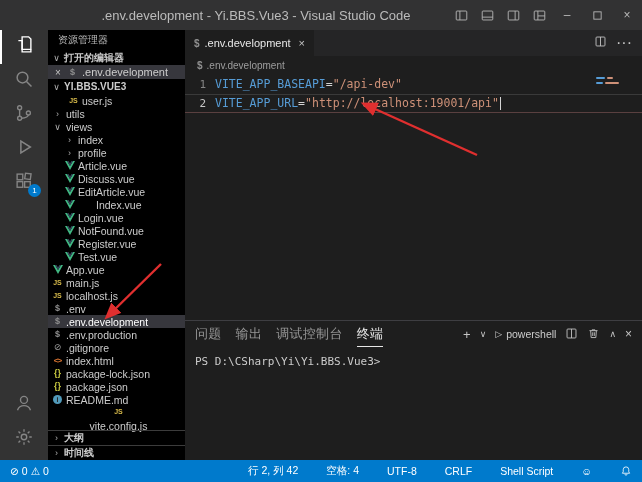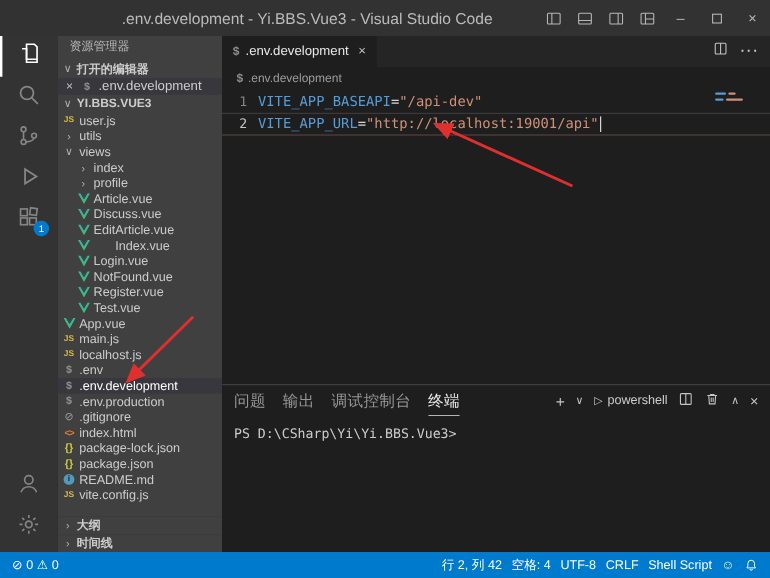--- a/index.html
+++ b/index.html
@@ -19,21 +19,21 @@
   
   .main { position:absolute; top:30px; bottom:22px; left:0; right:0; display:flex; }
   
   .activitybar { width:48px; background:#333333; display:flex; flex-direction:column; }
   .ab-item { height:34px; display:flex; align-items:center; justify-content:center; color:#858585; position:relative; }
   .ab-item.active { color:#ffffff; box-shadow: inset 2px 0 0 #ffffff; }
   .ab-item svg { width:20px; height:20px; }
   .ab-badge { position:absolute; right:7px; bottom:3px; min-width:13px; height:13px; border-radius:8px; background:#007acc; color:#fff; font-size:8px; display:flex; align-items:center; justify-content:center; }
   .ab-bottom { margin-top:auto; margin-bottom:4px; }
   
-  .sidebar { width:137px; background:#404040; display:flex; flex-direction:column; font-size:11px; overflow:hidden; }
+  .sidebar { width:137px; background:#000000; display:flex; flex-direction:column; font-size:11px; overflow:hidden; }
   .sb-header { height:20px; line-height:20px; padding:0 10px; font-size:10px; color:#b8b8b8; white-space:nowrap; }
   .section-hdr { height:15px; display:flex; align-items:center; gap:2px; font-weight:bold; font-size:10px; color:#cccccc; padding-left:3px; white-space:nowrap; }
   .chev { width:11px; text-align:center; color:#b0b0b0; font-size:9px; font-weight:normal; flex:0 0 11px; }
   .oe-item { height:14px; display:flex; align-items:center; gap:4px; padding-left:5px; background:#37373d; white-space:nowrap; }
   .oe-close { color:#c5c5c5; font-size:10px; width:10px; text-align:center; }
   .tree { flex:0 0 auto; }
   .trow { height:13px; display:flex; align-items:center; gap:3px; color:#cccccc; white-space:nowrap; font-size:10.5px; }
   .trow.selected { background:#37373d; color:#ffffff; }
   .ticon { width:11px; flex:0 0 11px; text-align:center; font-size:8px; line-height:11px; display:inline-flex; align-items:center; justify-content:center; }
   .js-ic { color:#d7ba4a; font-weight:bold; font-size:7px; }
@@ -75,21 +75,21 @@
   .panel-hdr { height:26px; display:flex; align-items:center; padding:0 10px; }
   .panel-tabs { display:flex; gap:14px; height:100%; }
   .panel-tab { color:#969696; height:100%; display:flex; align-items:center; font-size:13px; letter-spacing:0.3px; }
   .panel-tab.active { color:#e7e7e7; box-shadow: inset 0 -1px 0 #e7e7e7; }
   .panel-right { margin-left:auto; display:flex; align-items:center; gap:9px; color:#c5c5c5; font-size:11px; }
   .panel-right svg { width:13px; height:13px; }
   .shell-pick { display:flex; align-items:center; gap:4px; font-size:10.5px; color:#cccccc; }
   .panel-content { flex:1; font-family:"DejaVu Sans Mono","Liberation Mono",monospace; font-size:11px; color:#cccccc; padding:8px 10px; }
   
   .statusbar { position:absolute; left:0; right:0; bottom:0; height:22px; background:#007acc; color:#ffffff; display:flex; align-items:center; font-size:10.5px; padding:0 10px; }
-  .sbr { margin-left:auto; display:flex; gap:8px; align-items:center; }
+  .sbr { margin-left:auto; display:flex; gap:28px; align-items:center; }
   .sb-item { display:flex; align-items:center; gap:3px; white-space:nowrap; }
   .sb-item svg { width:12px; height:12px; }
   
   .arrows { position:absolute; inset:0; pointer-events:none; z-index:60; }
 </style>
 </head>
 <body>
 
 <div id="window">
 
@@ -210,21 +210,21 @@
         <span class="ticon sh-ic">$</span>
         <span>.env.development</span>
       </div>
 
       <div class="section-hdr">
         <span class="chev">∨</span>
         <span>YI.BBS.VUE3</span>
       </div>
 
       <div class="tree" id="tree">
-          <div class="trow" style="padding-left: 4px;">
+          <div class="trow" style="padding-left: 4px; margin-left: 16px;">
             <span class="ticon js-ic">JS</span>
             <span>user.js</span>
           </div>
           <div class="trow" style="padding-left: 4px;">
             <span class="chev-t">›</span>
             <span>utils</span>
           </div>
           <div class="trow" style="padding-left: 4px;">
             <span class="chev-t">∨</span>
             <span>views</span>
@@ -351,21 +351,21 @@
             <span>package-lock.json</span>
           </div>
           <div class="trow" style="padding-left: 4px;">
             <span class="ticon json-ic">{}</span>
             <span>package.json</span>
           </div>
           <div class="trow" style="padding-left: 4px;">
             <span class="md-circle">i</span>
             <span>README.md</span>
           </div>
-          <div class="trow" style="padding-left: 4px;">
+          <div class="trow" style="padding-left: 4px; flex-direction: column;">
             <span class="ticon js-ic">JS</span>
             <span>vite.config.js</span>
           </div>
         </div>
 
       <div class="sidebar-bottom">
         <div class="bottom-section">
           <span class="chev">›</span>
           <span>大纲</span>
         </div>

